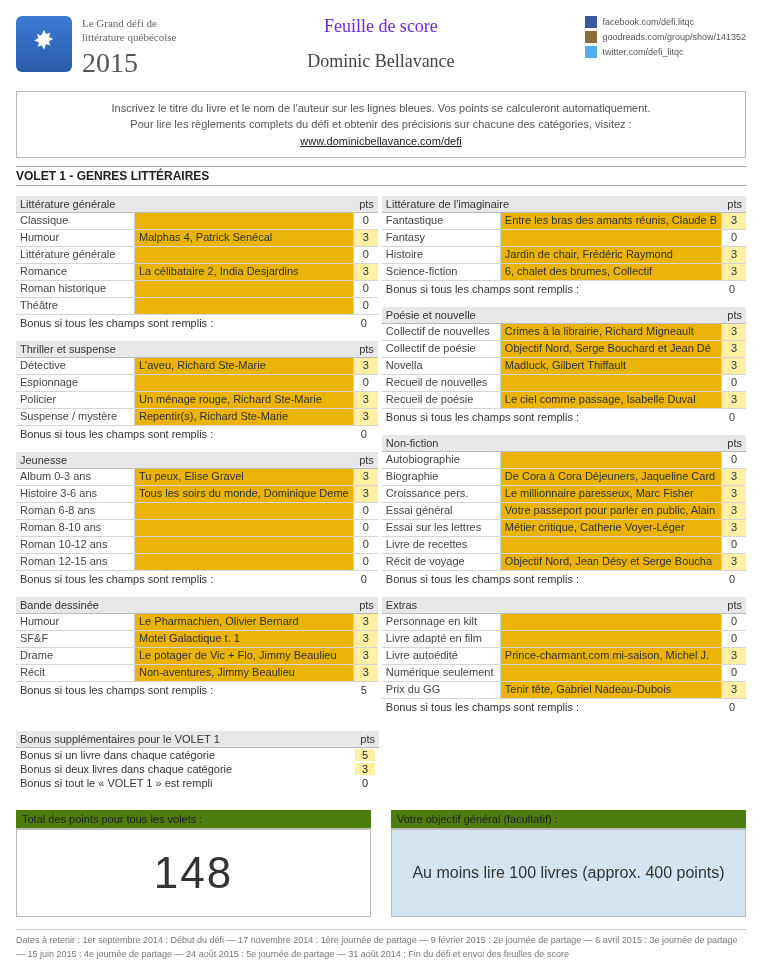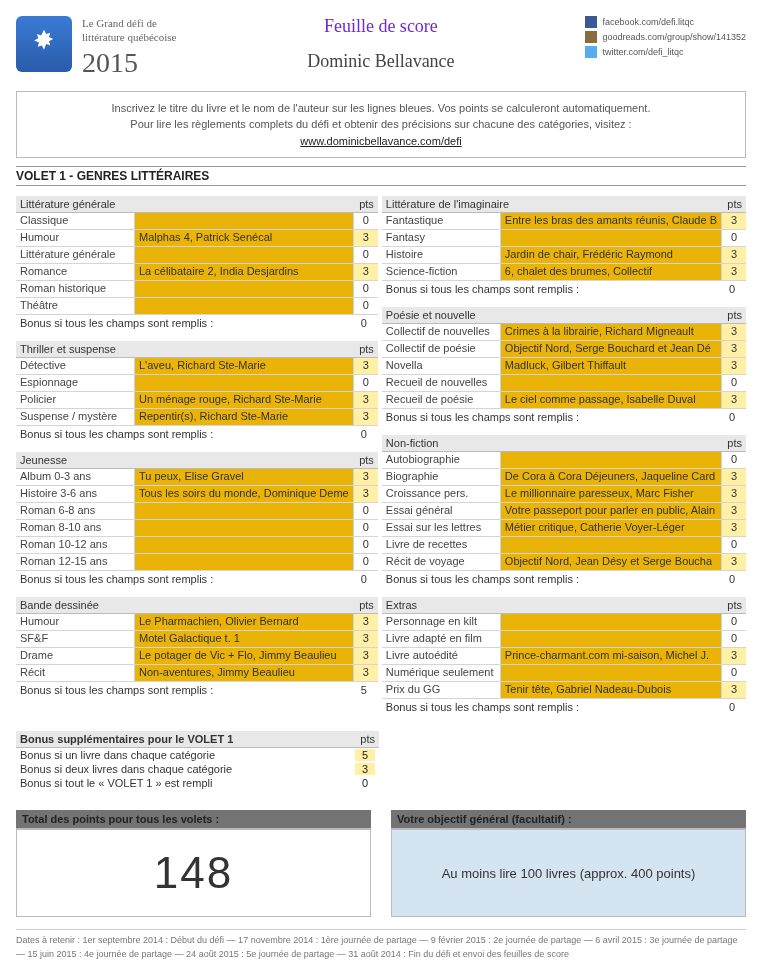--- a/index.html
+++ b/index.html
@@ -28,31 +28,31 @@
 .cat-head .cp{width:24px;text-align:right;padding:2px 4px;color:#333}
 .row{display:flex;border-bottom:1px solid #d5d5d5;font-size:11px;height:16px;align-items:stretch}
 .row .lbl{width:110px;padding:1px 4px;color:#444;white-space:nowrap;overflow:hidden}
 .row .val{flex:1;background:#eab308;padding:1px 4px;color:#333;white-space:nowrap;overflow:hidden;text-overflow:ellipsis;position:relative;border-left:1px solid #c5d5e1;border-right:1px solid #c5d5e1}
 .row .pts{width:20px;text-align:center;padding:1px 2px;color:#333}
 .row .pts.hl{background:#fff0a6}
 .bonus{display:flex;font-size:11px;padding:2px 4px}
 .bonus .bl{flex:1;color:#333;font-weight:normal}
 .bonus .bp{width:20px;text-align:center;color:#333}
 .supp{margin-top:6px}
-.supp .cat-head .cn{font-weight:bold}
+.supp .cat-head .cn{font-weight:normal}
 .srow{display:flex;font-size:11px;padding:1px 4px}
 .srow .sl{flex:1;color:#333}
 .srow .sp{width:20px;text-align:center}
 .srow .sp.hl{background:#fff0a6}
 .totals{display:flex;gap:20px;margin-top:10px}
 .tot{flex:1}
-.tot-h{background:#737373;padding:3px 6px;font-size:11px;font-weight:bold;border-bottom:1px solid #bbb}
+.tot-h{background:#4d7c0f;padding:3px 6px;font-size:11px;font-weight:normal;border-bottom:1px solid #bbb}
 .tot-b{border:1px solid #bbb;height:86px;display:flex;align-items:center;justify-content:center}
 .tot-b.score{font-size:44px;color:#333;letter-spacing:2px}
-.tot-b.goal{background:#d4e5f1;color:#333;font-size:13px}
+.tot-b.goal{background:#d4e5f1;color:#333;font-size:16px}
 .footer{font-size:9px;color:#777;margin-top:12px;border-top:1px solid #ccc;padding-top:4px;line-height:1.5}
 </style>
 </head>
 <body>
 
 <div class="header">
  <div class="logo">
   <svg viewBox="0 0 24 24">
         <path d="M12 2l1.5 3 3-1-1 3 3 1.5-3 1.5 1 3-3-1L12 16l-1.5-3-3 1 1-3L5 9.5 8 8 7 5l3 1z"></path>
       </svg>

